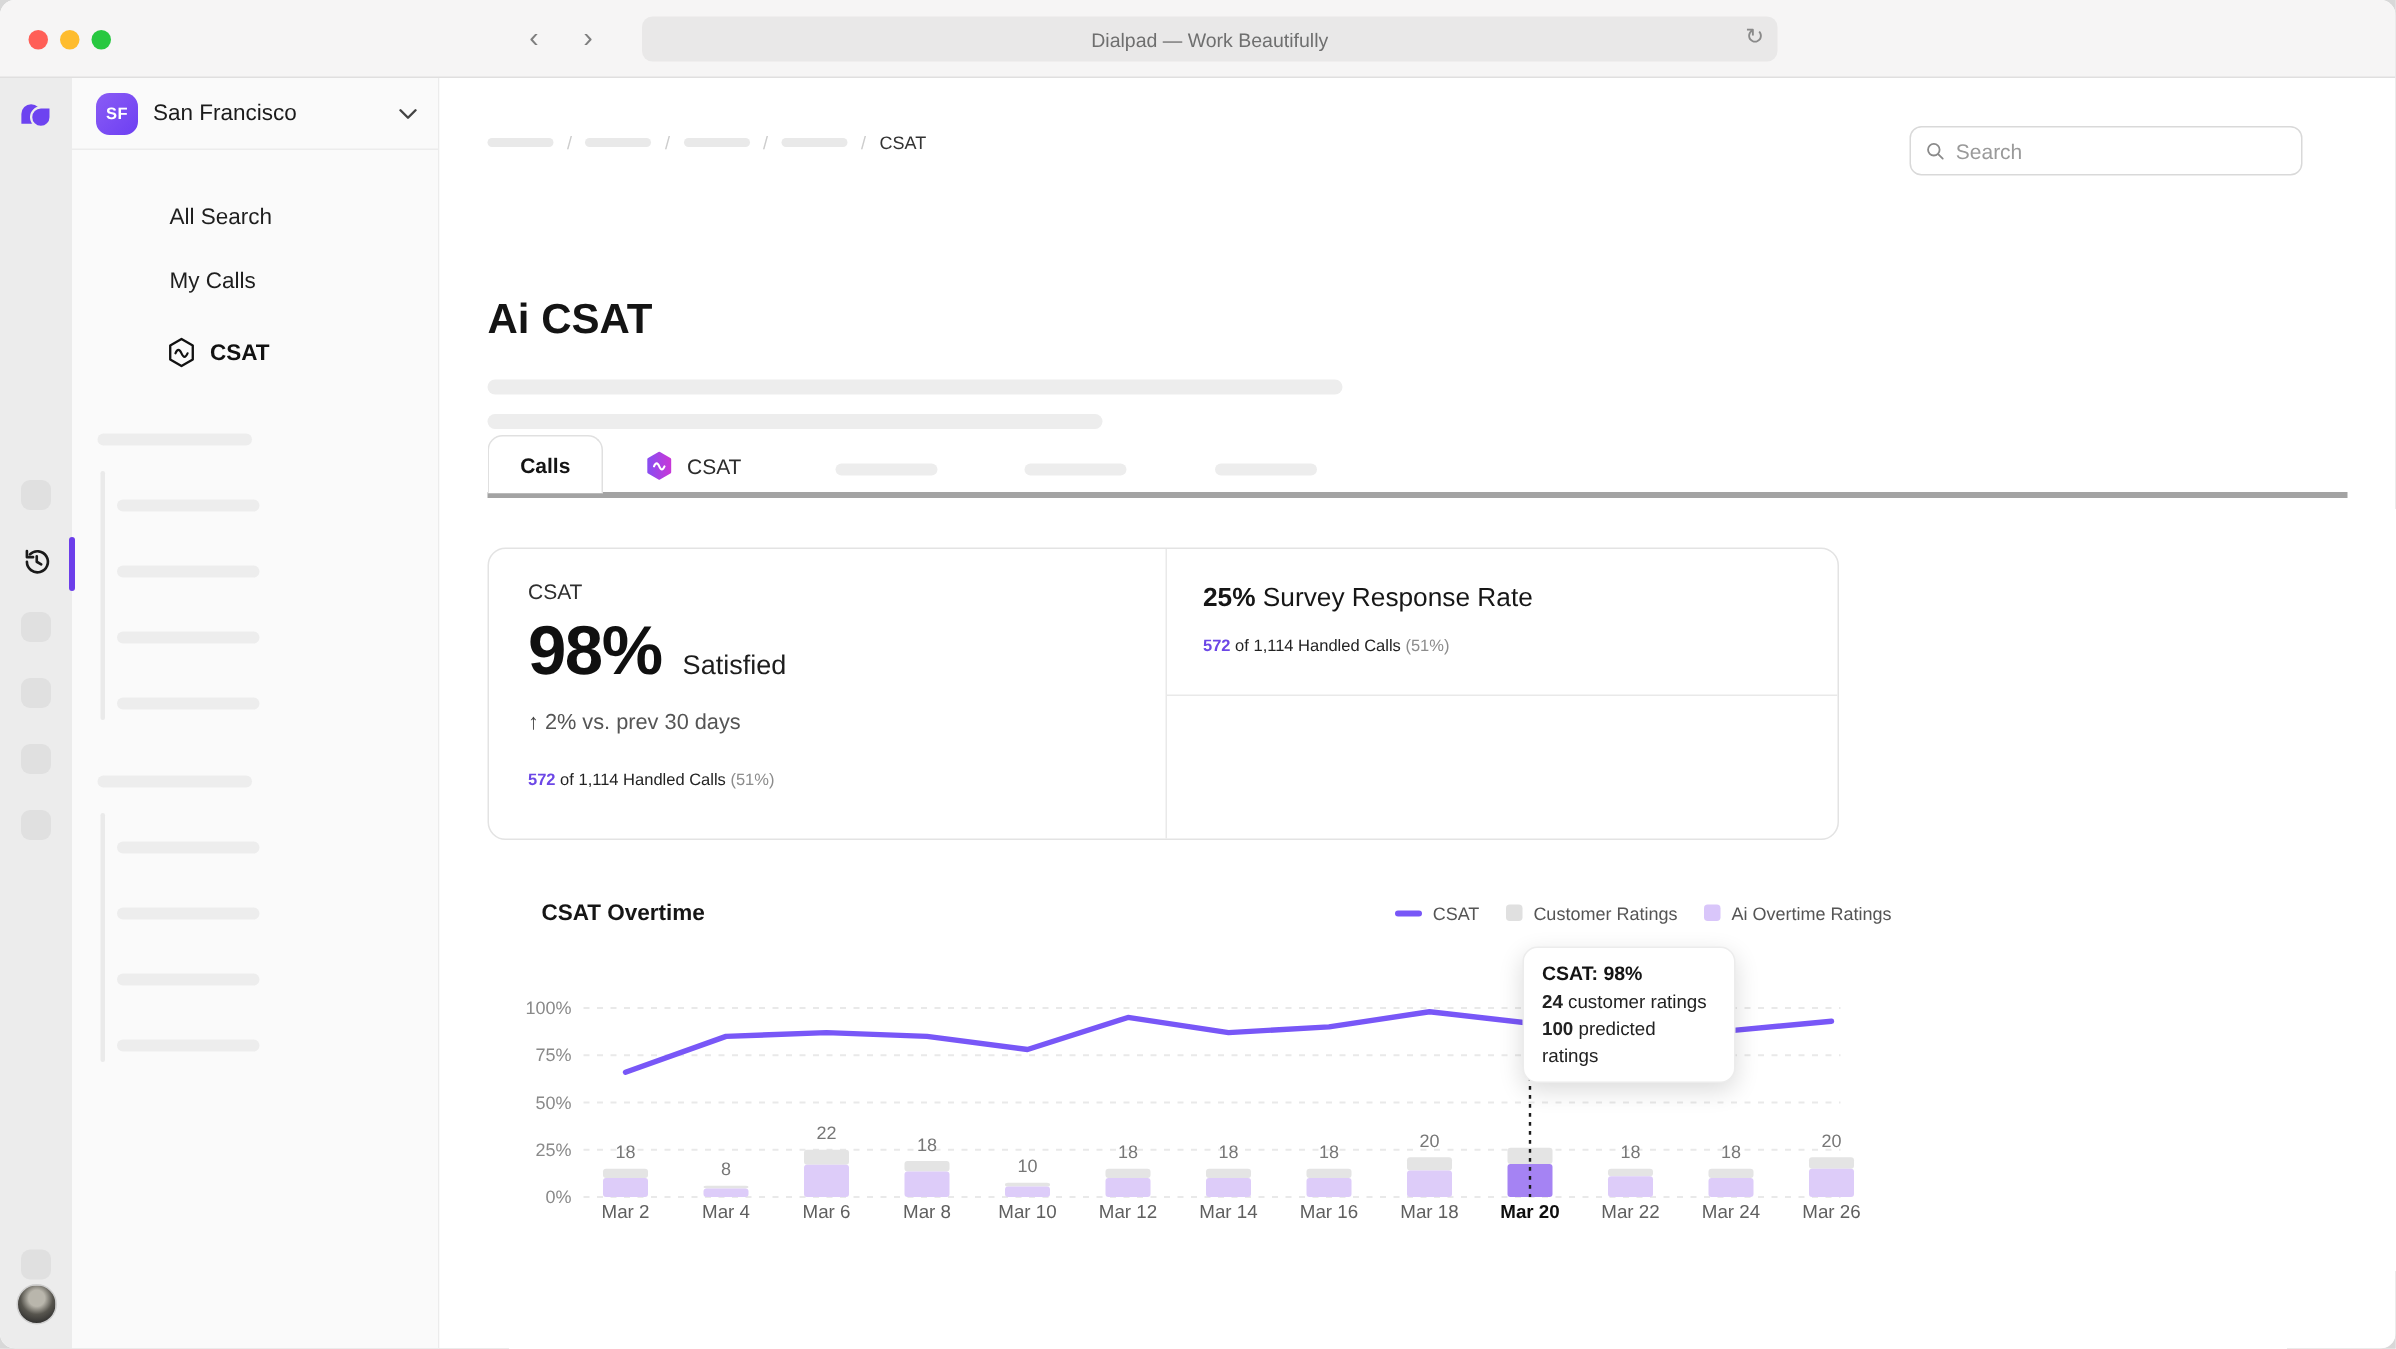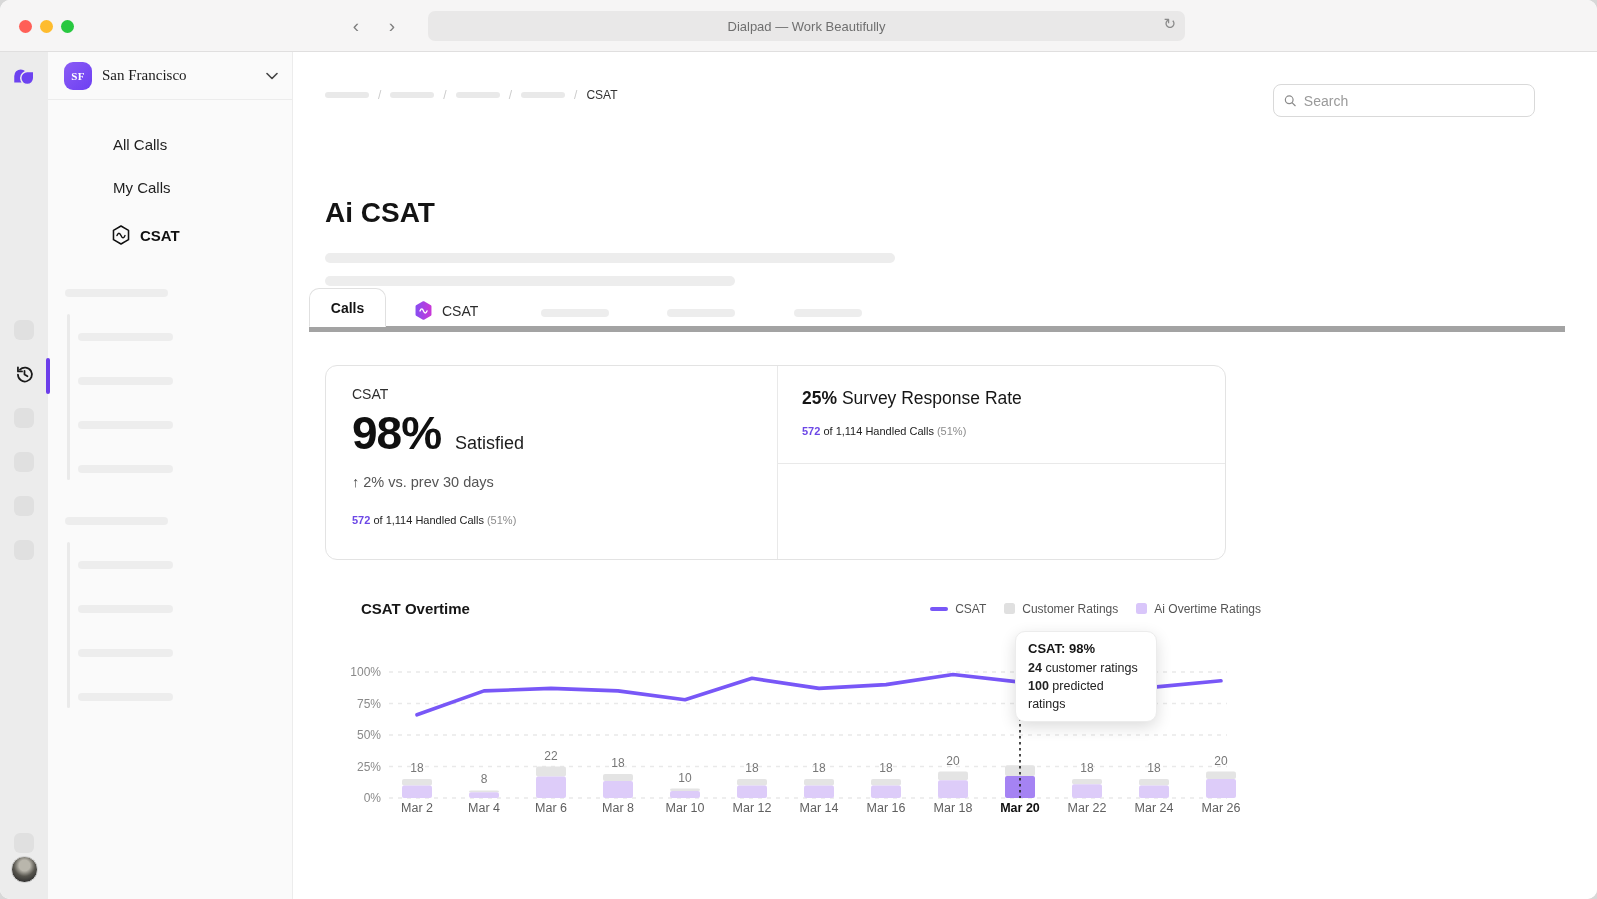--- a/index.html
+++ b/index.html
@@ -25,21 +25,21 @@
   .rail-logo { position:absolute; top:13px; left:11px; }
   .rail-sq { position:absolute; left:14px; width:20px; height:20px; border-radius:6px; background:#e0e0e0; }
   .rail-clock { position:absolute; left:14px; top:312px; }
   .rail-indicator { position:absolute; right:-2px; top:306px; width:4px; height:36px; border-radius:3px; background:#6c3eea; z-index:6; }
   .rail-avatar { position:absolute; left:11px; top:804px; width:27px; height:27px; border-radius:50%;
     background:radial-gradient(circle at 50% 34%, #b9b6ac 0 26%, #57554e 52%, #19191c 100%); border:1px solid #cfcfcf; }
 
   
   .sidebar { position:relative; width:245px; background:#fafafa; border-right:1px solid #ececec; flex:none; }
   .ws-header { position:absolute; top:0; left:0; right:0; height:48px; border-bottom:1px solid #ececec;
-               display:flex; align-items:center; padding:0 14px 0 16px; gap:10px; cursor:pointer;font-family:Liberation Serif, serif; }
+               display:flex; align-items:center; padding:0 14px 0 16px; gap:10px; cursor:pointer; }
   .sf-badge { width:28px; height:28px; border-radius:9px; background:linear-gradient(135deg,#8a5cf5,#6d3ff2);
               color:#fff; font-size:11px; font-weight:bold; display:flex; align-items:center; justify-content:center; letter-spacing:.3px; }
   .ws-name { font-size:15px; color:#1b1b1b; flex:1; }
   .nav-item { position:absolute; left:65px; font-size:15px; color:#1e1e1e; cursor:pointer; }
   .nav-csat { position:absolute; left:62px; top:172px; display:flex; align-items:center; gap:8px; cursor:pointer; }
   .nav-csat b { font-size:15px; color:#111; }
   .skel { background:#ededed; border-radius:5px; }
   .side-skel-h { position:absolute; left:17px; width:103px; height:8px; }
   .side-skel-i { position:absolute; left:30px; width:95px; height:8px; }
   .side-line { position:absolute; left:19px; width:3px; background:#eaeaea; border-radius:2px; }
@@ -52,21 +52,21 @@
   .bc-cur { font-size:12px; color:#333; }
   .searchbox { position:absolute; left:980px; top:32px; width:262px; height:33px; border:1px solid #d9d9d9; border-radius:8px;
                background:#fff; display:flex; align-items:center; padding:0 10px; gap:7px; }
   .searchbox input { border:none; outline:none; font-size:14px; color:#444; width:100%; font-family:"Liberation Sans",sans-serif; background:transparent; }
   .searchbox input::placeholder { color:#9a9a9a; }
   .page-title { position:absolute; left:32px; top:145px; font-size:28px; font-weight:bold; color:#141414; }
   .hdr-skel-1 { position:absolute; left:32px; top:201px; width:570px; height:10px; }
   .hdr-skel-2 { position:absolute; left:32px; top:224px; width:410px; height:10px; }
 
   
-  .tabs-row { position:absolute; left:16px; right:32px; top:241px; height:39px; border-bottom:6px solid #a3a3a3; }
+  .tabs-row { position:absolute; left:32px; right:32px; top:241px; height:39px; border-bottom:4px solid #a3a3a3; }
   .tab-active { position:absolute; left:0; bottom:-1px; width:77px; height:39px; background:#fff;
                 border:1px solid #e0e0e0; border-bottom:1px solid #fff; border-radius:10px 10px 0 0;
                 display:flex; align-items:center; justify-content:center; font-size:14px; font-weight:bold; color:#141414; cursor:pointer; }
   .tab-csat { position:absolute; left:104px; top:7px; display:flex; align-items:center; gap:8px; font-size:14px; color:#2c2c2c; cursor:pointer; }
   .tab-skel { position:absolute; top:16px; width:68px; height:8px; }
 
   
   .stats-card { position:absolute; left:32px; top:313px; width:901px; height:195px; border:1px solid #e3e3e3; border-radius:12px; display:flex; }
   .stats-left { width:452px; border-right:1px solid #e9e9e9; padding:20px 26px; }
   .stats-right { flex:1; display:flex; flex-direction:column; }
@@ -150,21 +150,21 @@
     </div>
 
     <div class="sidebar">
       <div class="ws-header">
         <span class="sf-badge">SF</span>
         <span class="ws-name">San Francisco</span>
         <svg width="12" height="8" viewBox="0 0 12 8">
           <path d="M1 1.5l5 5 5-5" fill="none" stroke="#444" stroke-width="1.6" stroke-linecap="round" stroke-linejoin="round"></path>
         </svg>
       </div>
-      <div class="nav-item" style="top:84px">All Calls</div>
+      <div class="nav-item" style="top:84px">All Search</div>
       <div class="nav-item" style="top:127px">My Calls</div>
       <div class="nav-csat">
         <svg width="22" height="22" viewBox="0 0 24 24">
           <path d="M12 2.2l8.2 4.7v10.2L12 21.8l-8.2-4.7V6.9z" fill="none" stroke="#111" stroke-width="1.7" stroke-linejoin="round"></path>
           <path d="M7.6 12.6c1.4-3.4 2.9-3.4 4.4 0s2.9 3.4 4.4 0" fill="none" stroke="#111" stroke-width="1.6" stroke-linecap="round"></path>
         </svg>
         <b>CSAT</b>
       </div>
       <div class="skel side-skel-h" style="top:237px"></div>
       <div class="side-line" style="top:262px; height:166px"></div>

